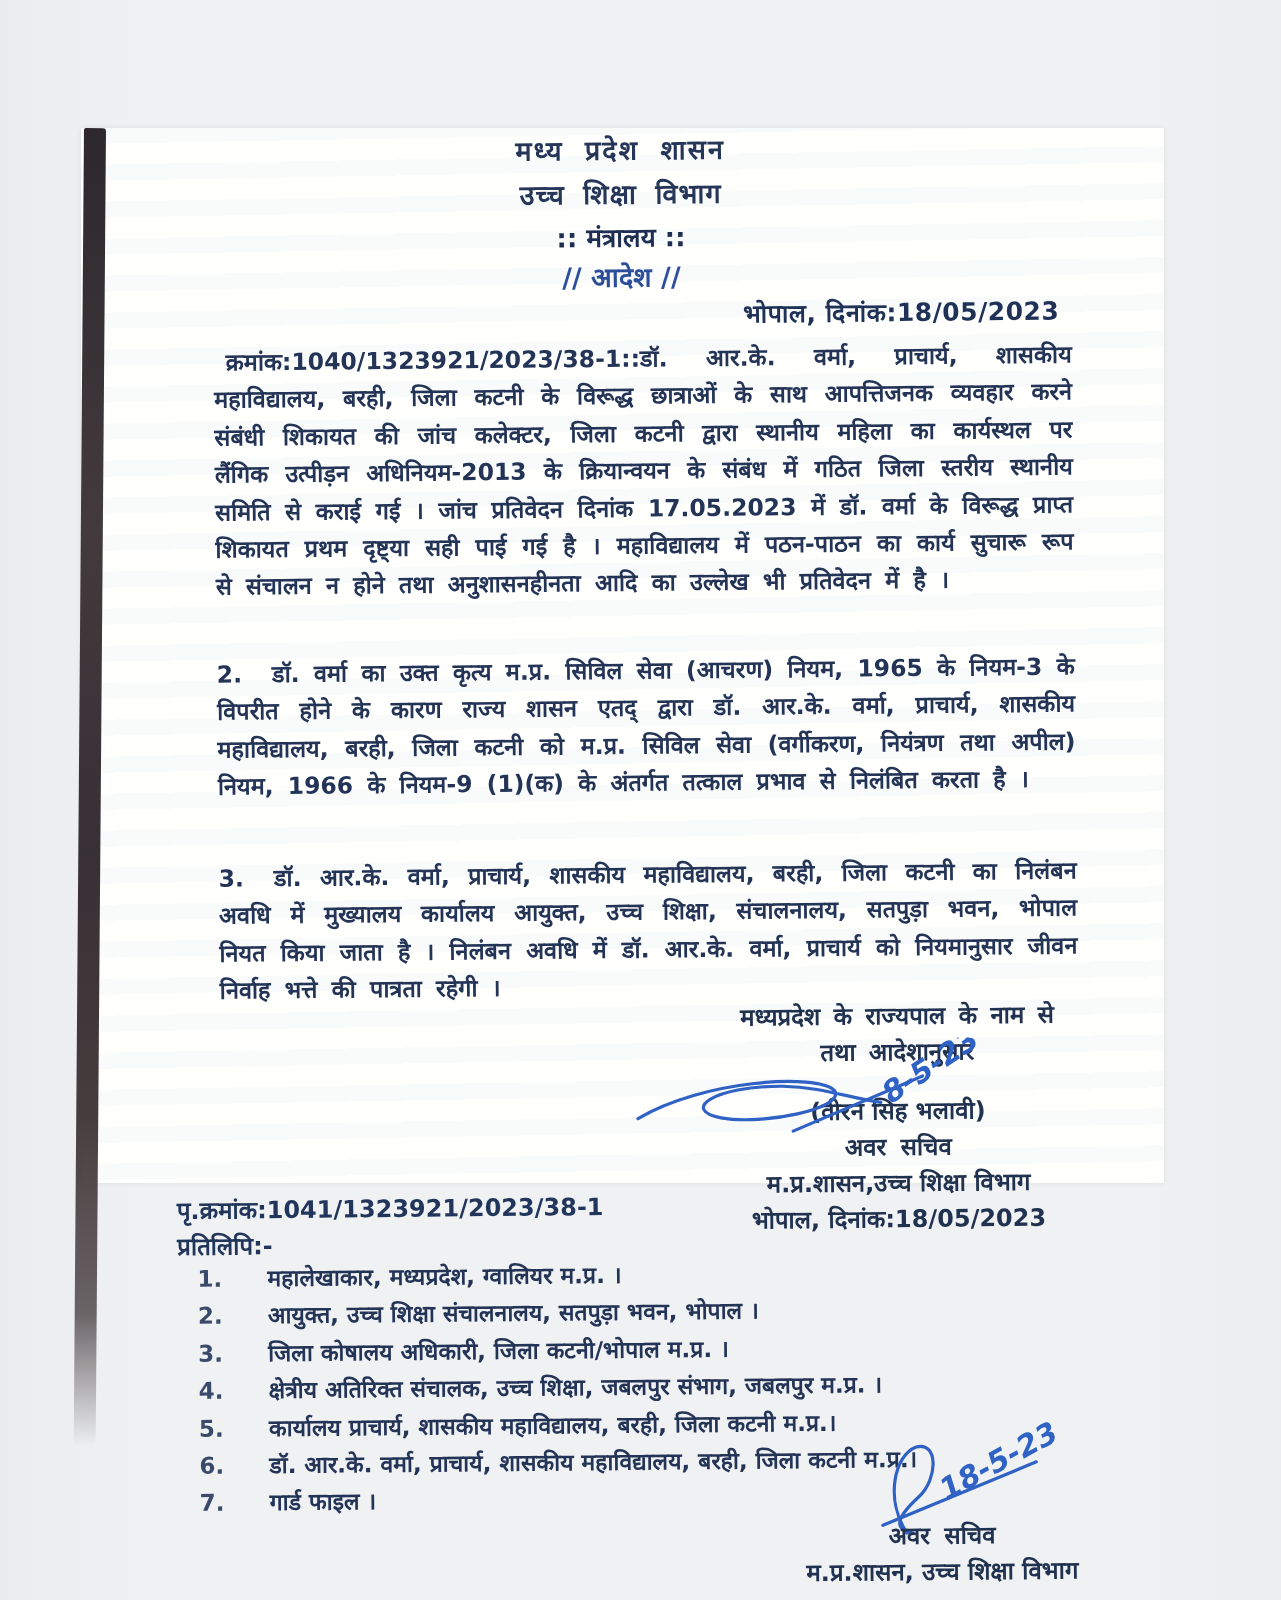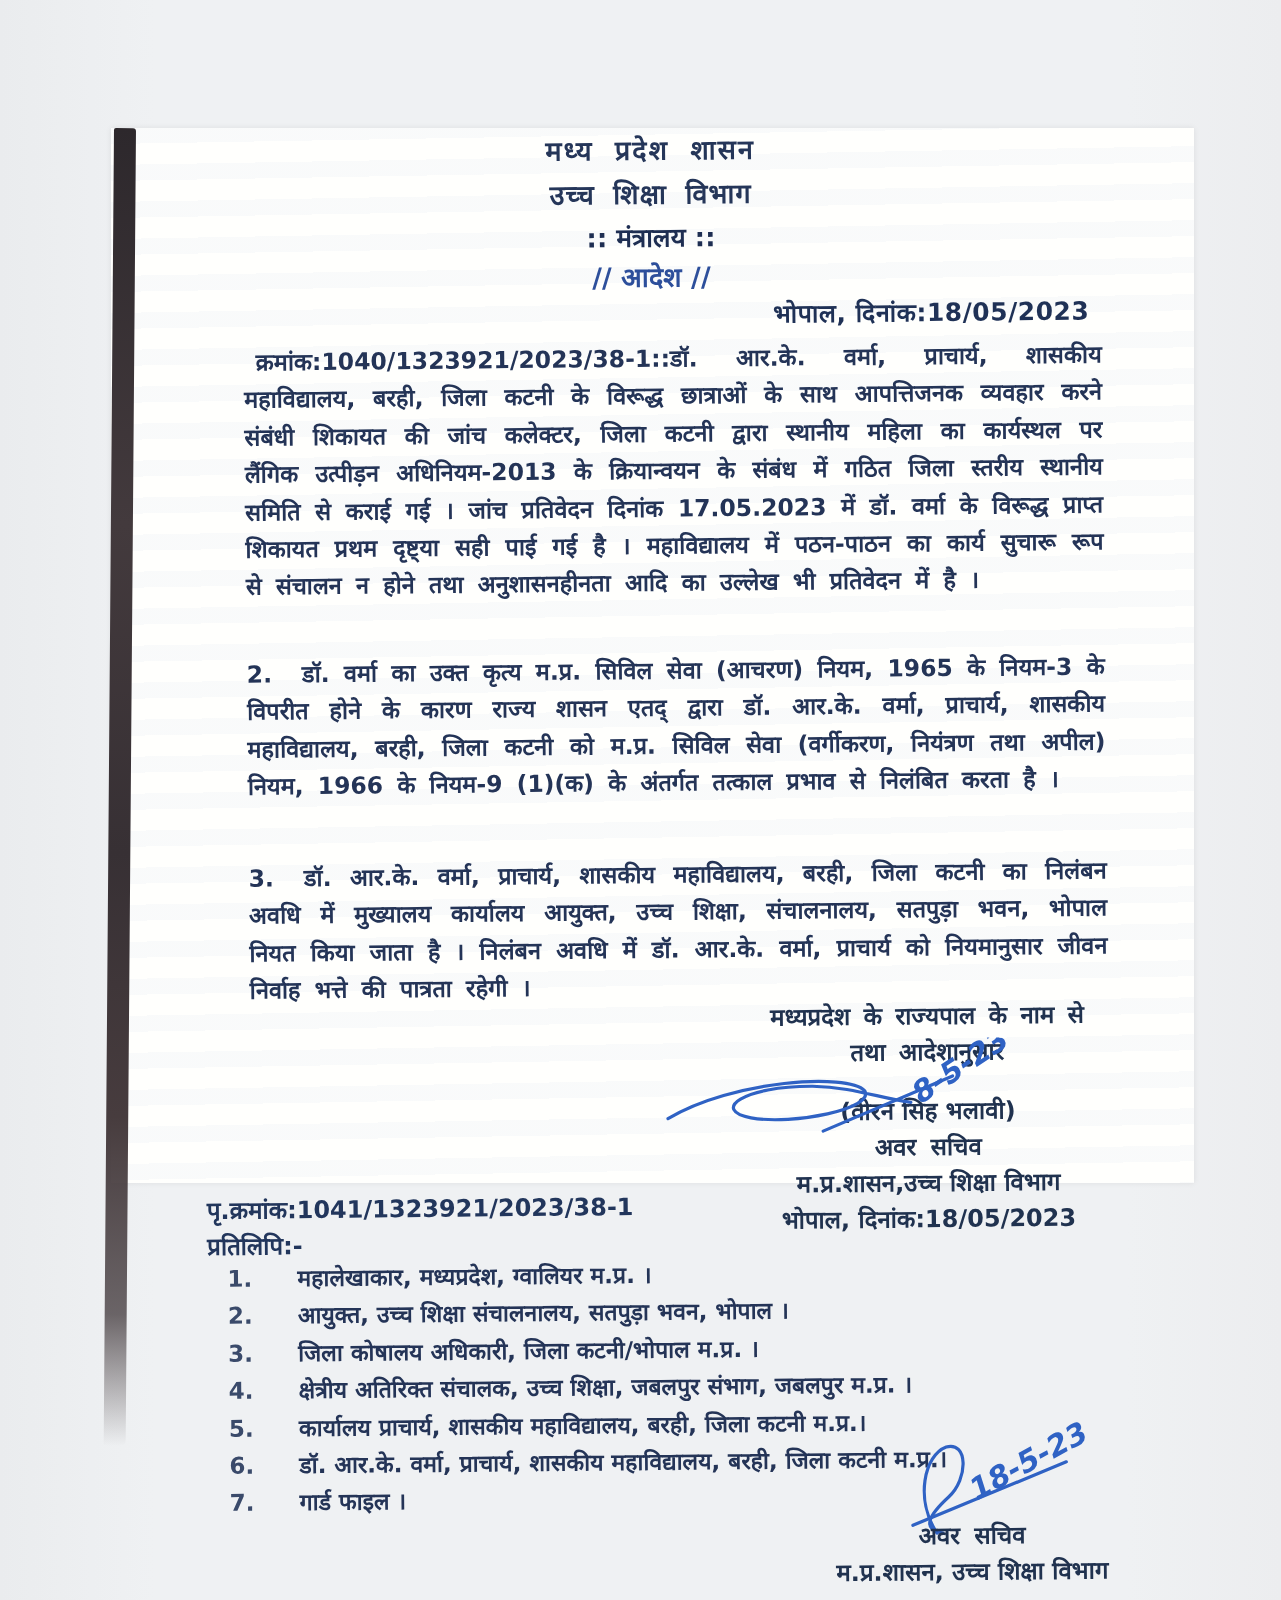--- a/index.html
+++ b/index.html
@@ -3,21 +3,21 @@
 <meta charset="utf-8">
 <style>
   html,body{margin:0;padding:0;}
   body{
     width:1281px;height:1600px;overflow:hidden;
     background:#edeff1;
     font-family:"DejaVu Sans","Liberation Sans",sans-serif;
   }
   .canvas{position:relative;width:1281px;height:1600px;background:linear-gradient(90deg,#eaecee 0%,#eff1f3 12%,#eff1f3 88%,#ecedef 100%);}
   .page{
-    position:absolute;left:111px;top:128px;width:1083px;height:1055px;
+    position:absolute;left:81px;top:128px;width:1083px;height:1055px;
     background:#fffffd;
     box-shadow:0 0 6px rgba(0,0,0,0.08);
     text-decoration:underline;
   }
   .scan-bands{
     position:absolute;inset:0;pointer-events:none;
     background:repeating-linear-gradient(179deg,rgba(198,210,230,0.10) 0 16px,rgba(255,255,255,0) 16px 37px);
   }
   .edge-strip{
     position:absolute;left:3px;top:0;width:22px;height:1318px;

